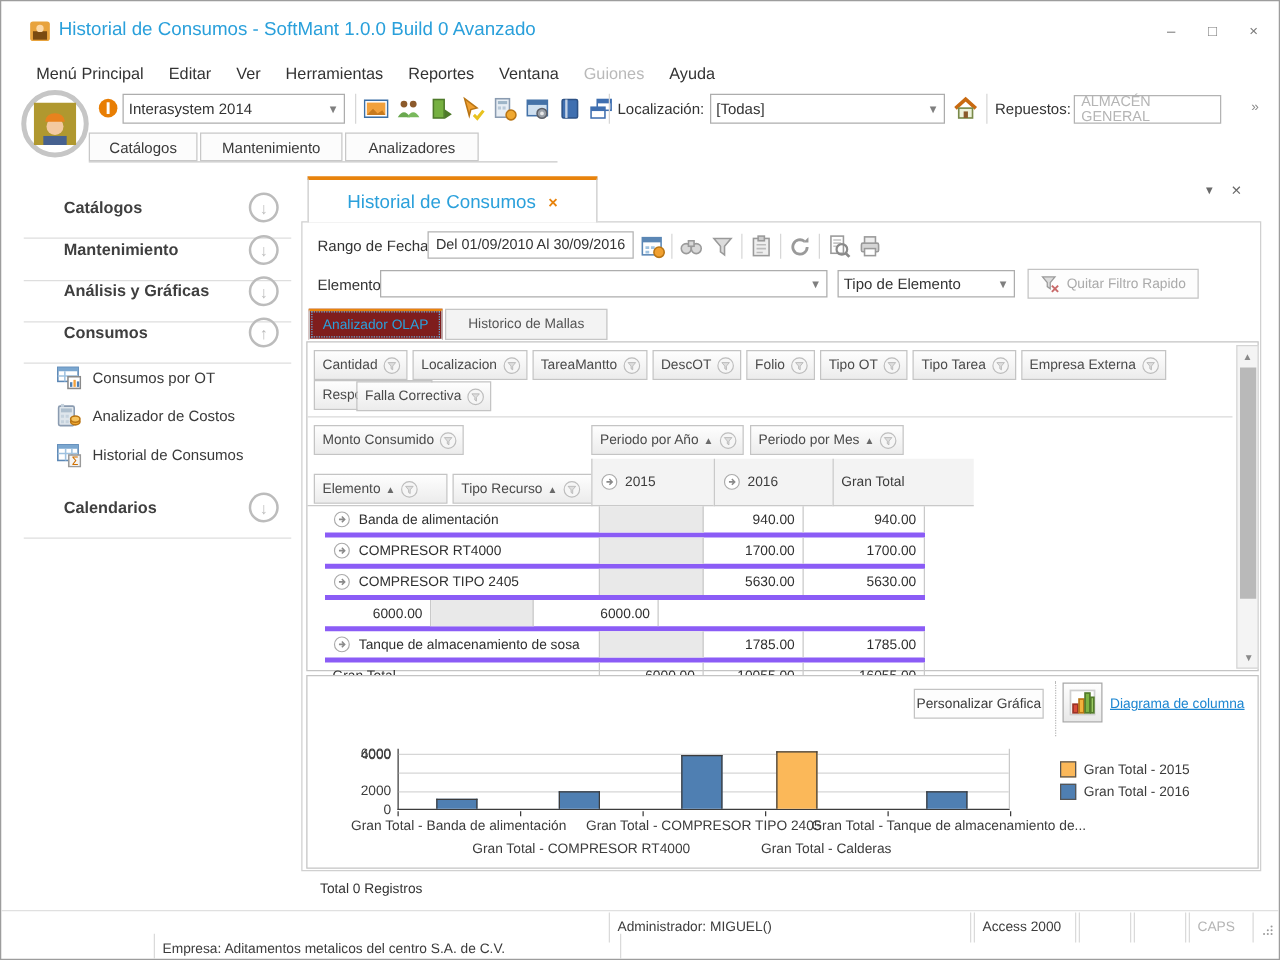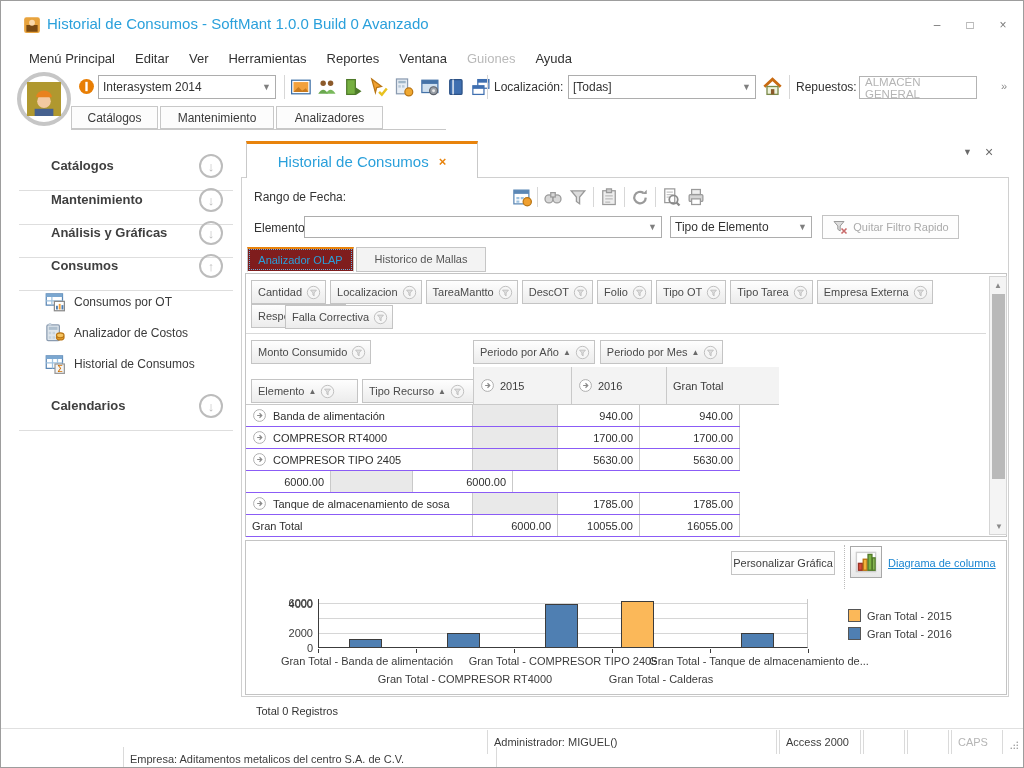--- a/index.html
+++ b/index.html
@@ -38,21 +38,21 @@
   .btn{border:1px solid #c3c3c3;background:#fdfdfd;font-size:11px;color:#aaa;display:flex;align-items:center;justify-content:center;gap:5px;}
   .gicon{width:20px;height:20px;display:inline-block;}.gicon svg{width:100%;height:100%;}
   
   .itab{font-size:11px;text-align:center;line-height:22px;border:1px solid #c6c6c6;background:#f3f3f3;color:#555;}
   .itab.active{background:#7f1d1d;border-top:2px solid #e8830c;border-bottom:1px solid #fff;color:#2aa0db;outline:1px dotted #6ab0e0;outline-offset:-3px;}
   
   .chip{height:22px;border:1px solid #c4c4c4;background:linear-gradient(#fefefe,#ececec);display:inline-flex;align-items:center;gap:4px;padding:0 4px 0 6px;font-size:11px;color:#4a4a4a;margin-right:4px;}
   .chip svg{width:15px;height:15px;}
   .sort{font-size:8px;color:#6a6a6a;}
   .pcellh{background:#f3f3f3;border-left:1px solid #c9c9c9;border-bottom:1px solid #c9c9c9;font-size:11px;color:#3c3c3c;display:flex;align-items:center;gap:5px;padding:0 6px;}
-  .prow{display:flex;height:21px;border-bottom:1px solid #8b5cf6;font-size:11px;color:#2f2f2f;}
+  .prow{display:flex;height:21px;border-bottom:4px solid #8b5cf6;font-size:11px;color:#2f2f2f;margin-left:14px;}
   .pcell{border-right:1px solid #c9c9c9;display:flex;align-items:center;padding:0 6px;box-sizing:border-box;}
   .plabel{width:227px;gap:6px;}
   .pnum{justify-content:flex-end;}
   .pempty{background:#e9e9e9;}
   .exico{width:15px;height:15px;flex:0 0 15px;}.exico svg{width:100%;height:100%;}
   
   .sbar{background:#f4f4f4;border:1px solid #d5d5d5;}
   .sthumb{background:#b9b9b9;}
   .sarrow{color:#8a8a8a;font-size:8px;text-align:center;}
   
@@ -237,20 +237,23 @@
   <div class="w doctab" style="left:245px;top:140px;width:232px;height:37px;z-index:3;">
     <span class="lbl">Historial de Consumos</span>
     <span class="x">×</span>
   </div>
   <span class="w" style="left:962px;top:146px;color:#6a6a6a;font-size:9px;">▼</span>
   <span class="w" style="left:984px;top:143px;color:#6a6a6a;font-size:14px;">×</span>
 
   <div class="w panel" style="left:240px;top:176px;width:768px;height:520px;">
 
     <span class="w label12 txt" style="left:12px;top:12px;">Rango de Fecha:</span>
+    <div class="w inputbox" style="left:100px;top:7px;width:165px;height:22px;justify-content:center;">
+      <span>Del 01/09/2010  Al  30/09/2016</span>
+    </div>
     <div class="w" style="left:270px;top:8px;width:480px;height:22px;display:flex;align-items:center;gap:5px;" id="datebar">
         <span class="gicon"><svg viewBox="0 0 16 16" xmlns="http://www.w3.org/2000/svg">
             <rect x="1.5" y="2.5" width="12" height="11" fill="#fff" stroke="#5b87b5"></rect>
             <rect x="1.5" y="2.5" width="12" height="3" fill="#5b87b5"></rect>
             <path d="M3.5 8h2.4v1.8H3.5zM7 8h2.4v1.8H7zM3.5 10.8h2.4v1.8H3.5z" fill="#9fc2e0"></path>
             <circle cx="12.2" cy="11.8" r="3.3" fill="#f0a030" stroke="#b97514"></circle>
           </svg></span>
         <span class="vsep" style="height: 20px;"></span>
         <span class="gicon"><svg viewBox="0 0 16 16" xmlns="http://www.w3.org/2000/svg">
             <circle cx="4.8" cy="9.5" r="3.2" fill="#d8d8d8" stroke="#9a9a9a"></circle>

